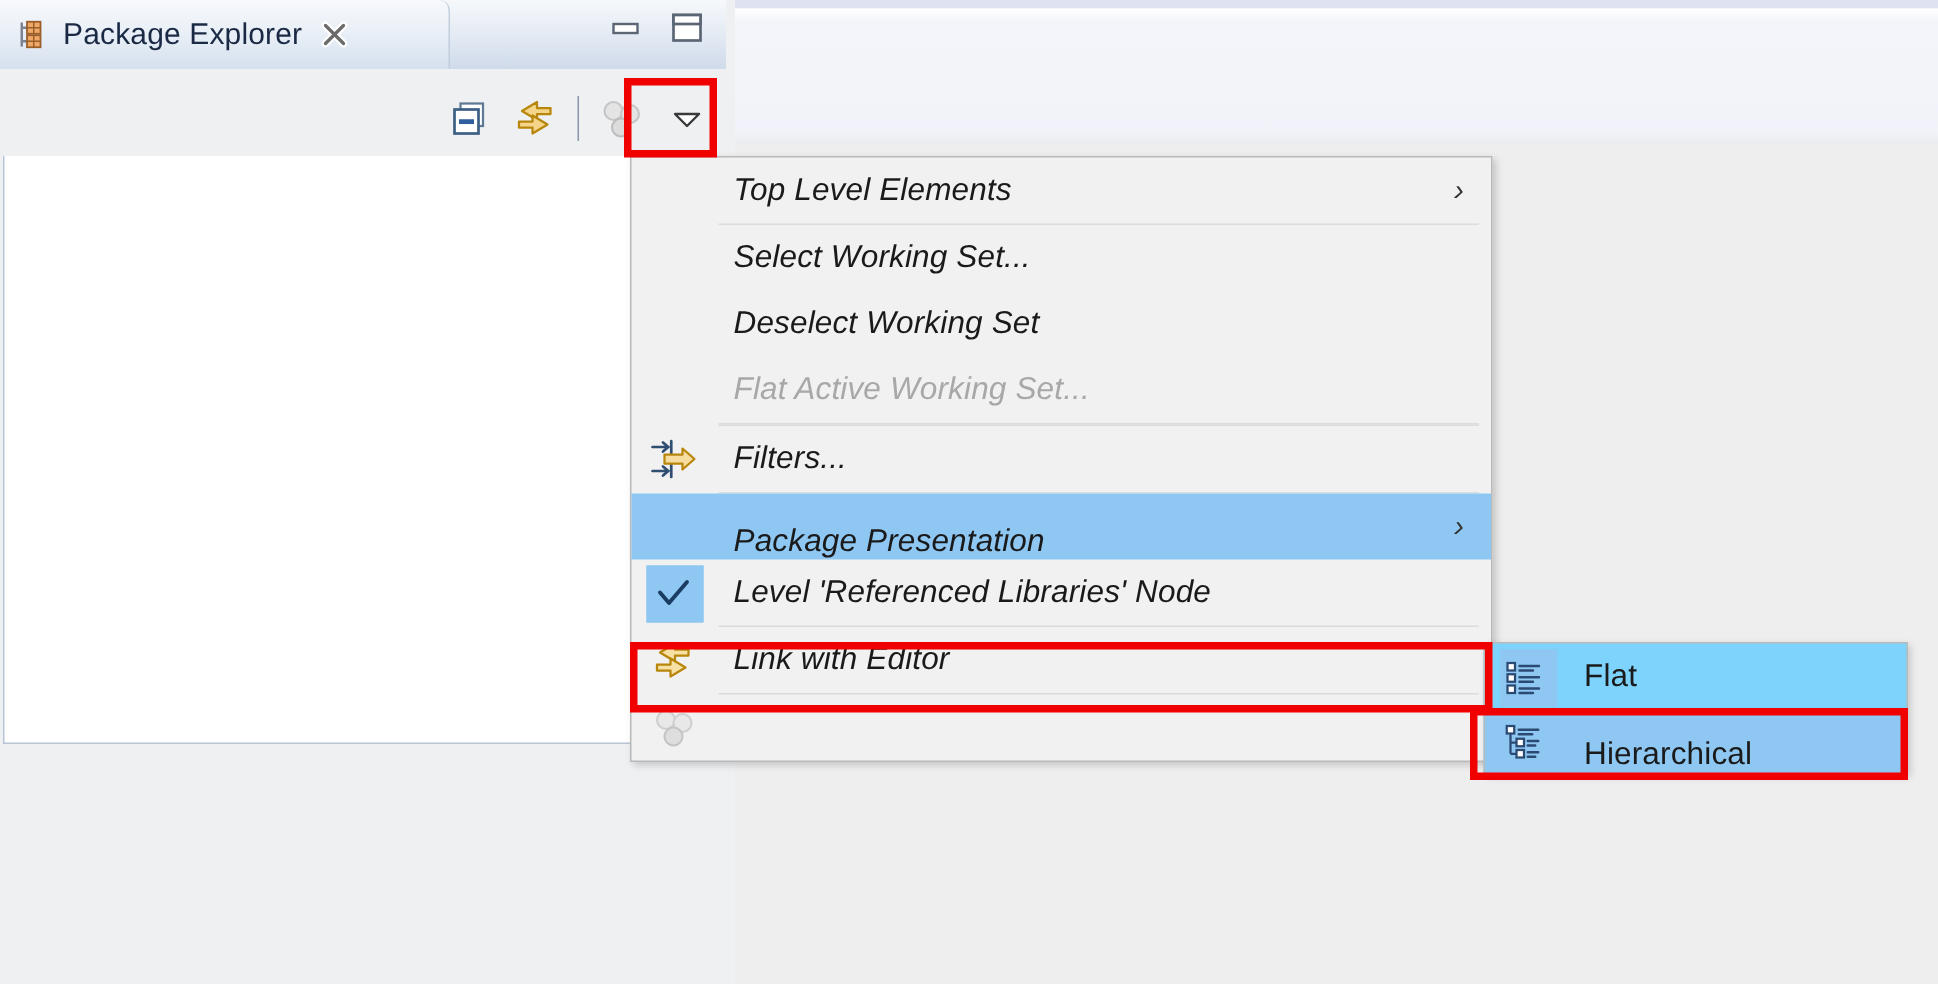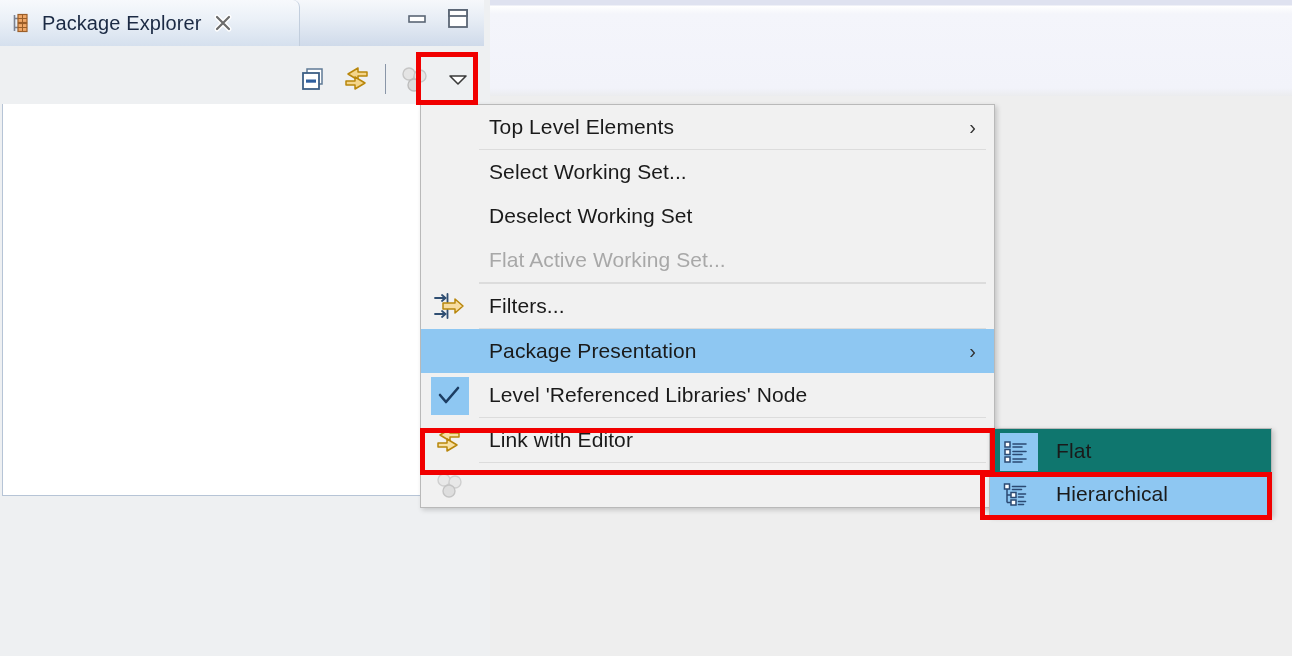--- a/index.html
+++ b/index.html
@@ -114,20 +114,21 @@
   
   #menu {
     position: absolute;
     left: 420px; top: 104px;
     width: 575px;
     background: #f1f1f1;
     border: 1px solid #b9b9b9;
     box-shadow: 2px 2px 5px rgba(0,0,0,0.18);
     box-sizing: border-box;
     z-index: 40;
+    font-style: italic;
   }
   .menu-item {
     position: relative;
     height: 44px;
     display: flex;
     align-items: center;
     box-sizing: border-box;
   }
   .mi-gutter {
     width: 56px;
@@ -158,34 +159,35 @@
     position: absolute;
     right: 18px;
     top: 50%;
     transform: translateY(-50%);
     font-size: 20px;
     color: #333;
     line-height: 1;
   }
   .menu-item.highlight {
     background: #8ec7f2;
+    align-items: flex-end;
   }
   .menu-sep {
     height: 1px;
     background: #dcdcdc;
     margin-left: 58px;
     margin-right: 8px;
   }
 
   
   #submenu {
     position: absolute;
     left: 989px; top: 428px;
     width: 283px;
-    background: #0f766e;
+    background: #7dd3fc;
     border: 1px solid #b9b9b9;
     box-shadow: 2px 2px 5px rgba(0,0,0,0.18);
     box-sizing: border-box;
     z-index: 60;
   }
   #submenu .menu-item { height: 43px; }
   #submenu .mi-gutter { width: 52px; }
   #submenu .mi-label { font-size: 21px; padding-left: 14px; }
 
   

